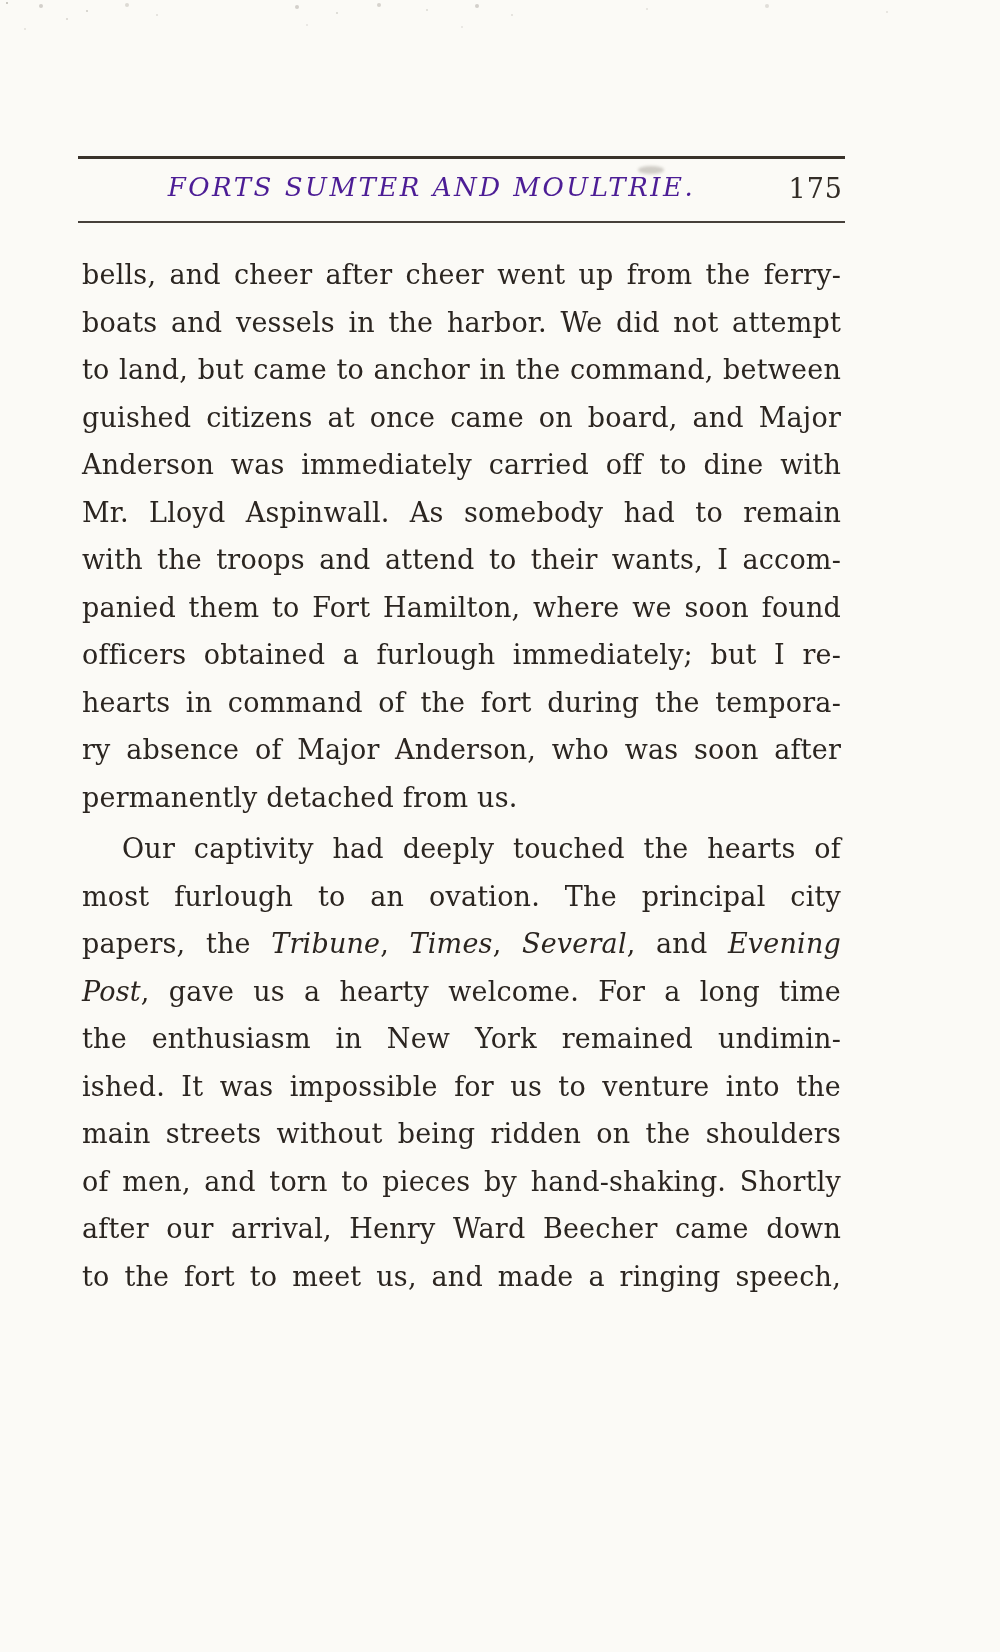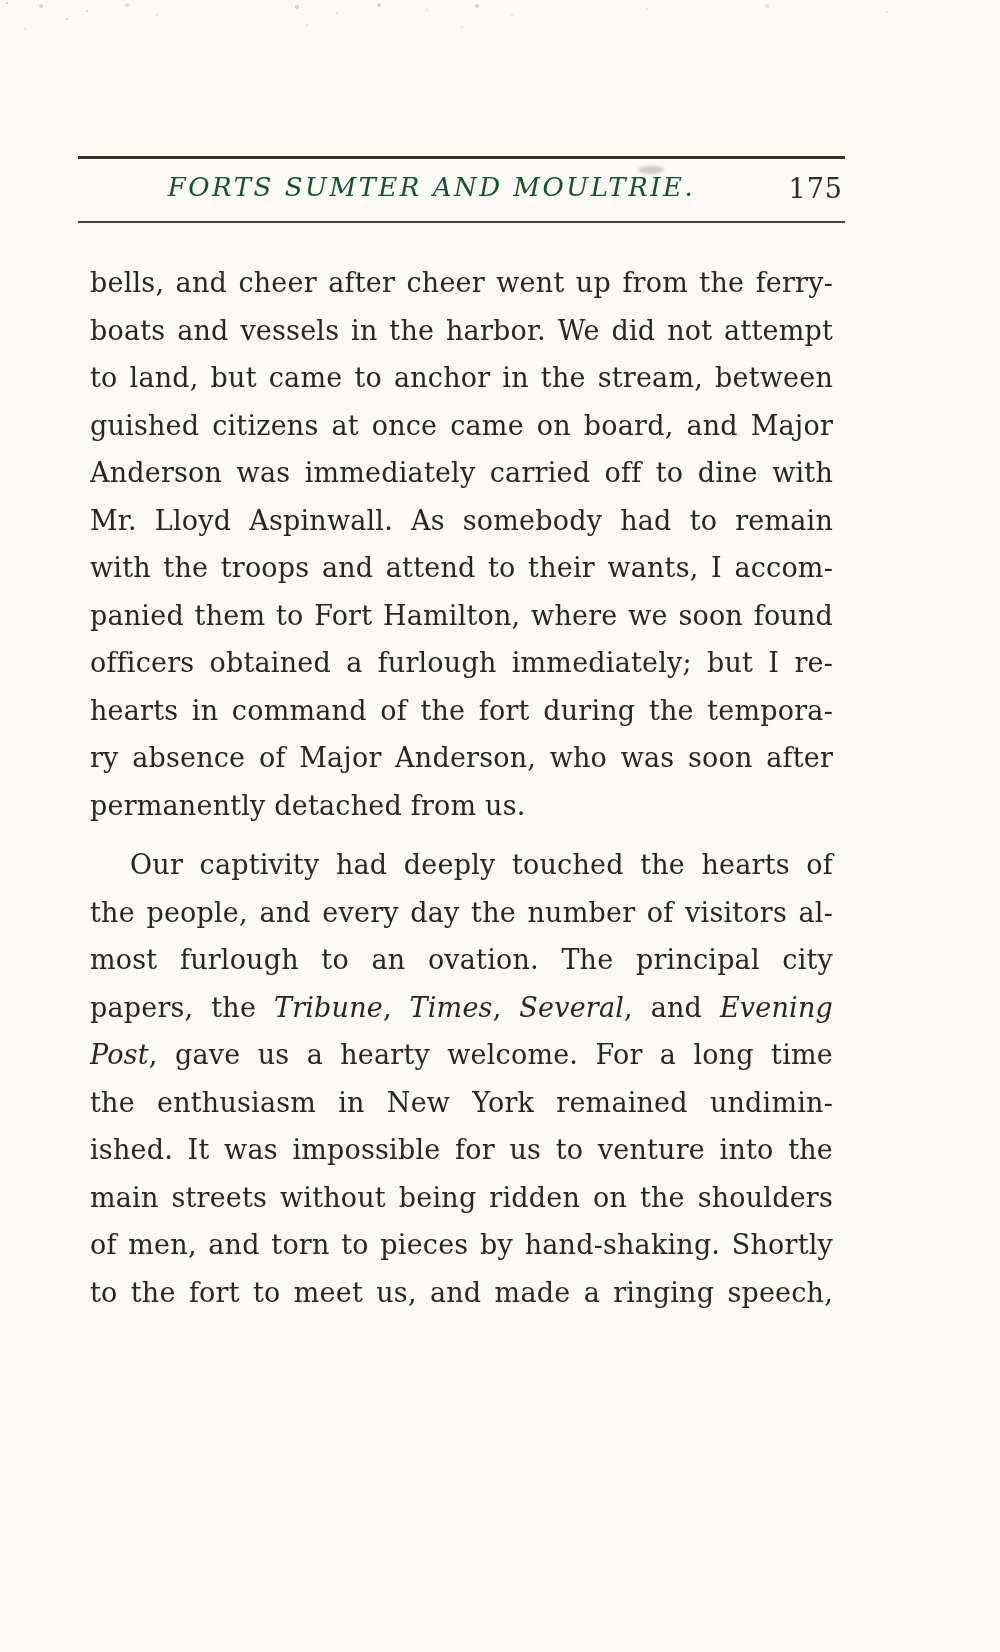--- a/index.html
+++ b/index.html
@@ -83,42 +83,42 @@
     top: 172px;
     width: 100%;
     height: 40px;
   }
   .running-head .title {
     display: block;
     text-align: center;
     font-style: italic;
     font-size: 26px;
     letter-spacing: 2.5px;
-    color: #14532d;
+    color: #4c1d95;
     padding-right: 60px; 
   }
   .running-head .folio {
     position: absolute;
     right: 2px;
     top: 1px;
     font-size: 27px;
     letter-spacing: 1px;
     color: #332d27;
     text-align: center;
   }
   .page-body {
     position: absolute;
     left: 0;
     top: 247px;
     width: 100%;
     font-size: 27px;
     line-height: 47.5px;
     letter-spacing: 0.2px;
   }
-  .paragraph { margin: 12px; }
+  .paragraph { margin: 4px; }
   .line {
     text-align: justify;
     text-align-last: justify;
     white-space: normal;
   }
   .line.flush { text-align-last: left; }
   .line.indent { padding-left: 40px; }
   .italic { font-style: italic; }
 </style>
 </head>
@@ -136,38 +136,38 @@
     </div>
 
     <div class="rule-bottom"></div>
 
     <div class="smudge"></div>
 
     <div class="page-body">
         <div class="paragraph">
           <div class="line">bells, and cheer after cheer went up from the ferry-</div>
           <div class="line">boats and vessels in the harbor. We did not attempt</div>
-          <div class="line">to land, but came to anchor in the stream, between</div>
+          <div class="line">to land, but came to anchor in the command, between</div>
           <div class="line">guished citizens at once came on board, and Major</div>
           <div class="line">Anderson was immediately carried off to dine with</div>
           <div class="line">Mr. Lloyd Aspinwall. As somebody had to remain</div>
           <div class="line">with the troops and attend to their wants, I accom-</div>
           <div class="line">panied them to Fort Hamilton, where we soon found</div>
           <div class="line">officers obtained a furlough immediately; but I re-</div>
           <div class="line">hearts in command of the fort during the tempora-</div>
           <div class="line">ry absence of Major Anderson, who was soon after</div>
           <div class="line flush">permanently detached from us.</div>
         </div>
         <div class="paragraph">
           <div class="line indent">Our captivity had deeply touched the hearts of</div>
-          <div class="line">the people, and every day the number of visitors al-</div>
           <div class="line">most furlough to an ovation. The principal city</div>
           <div class="line"><span>papers, the </span><span class="italic">Tribune</span><span>, </span><span class="italic">Times</span><span>, </span><span class="italic">Several</span><span>, and </span><span class="italic">Evening</span></div>
           <div class="line"><span class="italic">Post</span><span>, gave us a hearty welcome. For a long time</span></div>
           <div class="line">the enthusiasm in New York remained undimin-</div>
           <div class="line">ished. It was impossible for us to venture into the</div>
           <div class="line">main streets without being ridden on the shoulders</div>
           <div class="line">of men, and torn to pieces by hand-shaking. Shortly</div>
+          <div class="line">after our arrival, Henry Ward Beecher came down</div>
           <div class="line">to the fort to meet us, and made a ringing speech,</div>
         </div>
       </div>
   </div>
 </div>
 
 </body></html>

